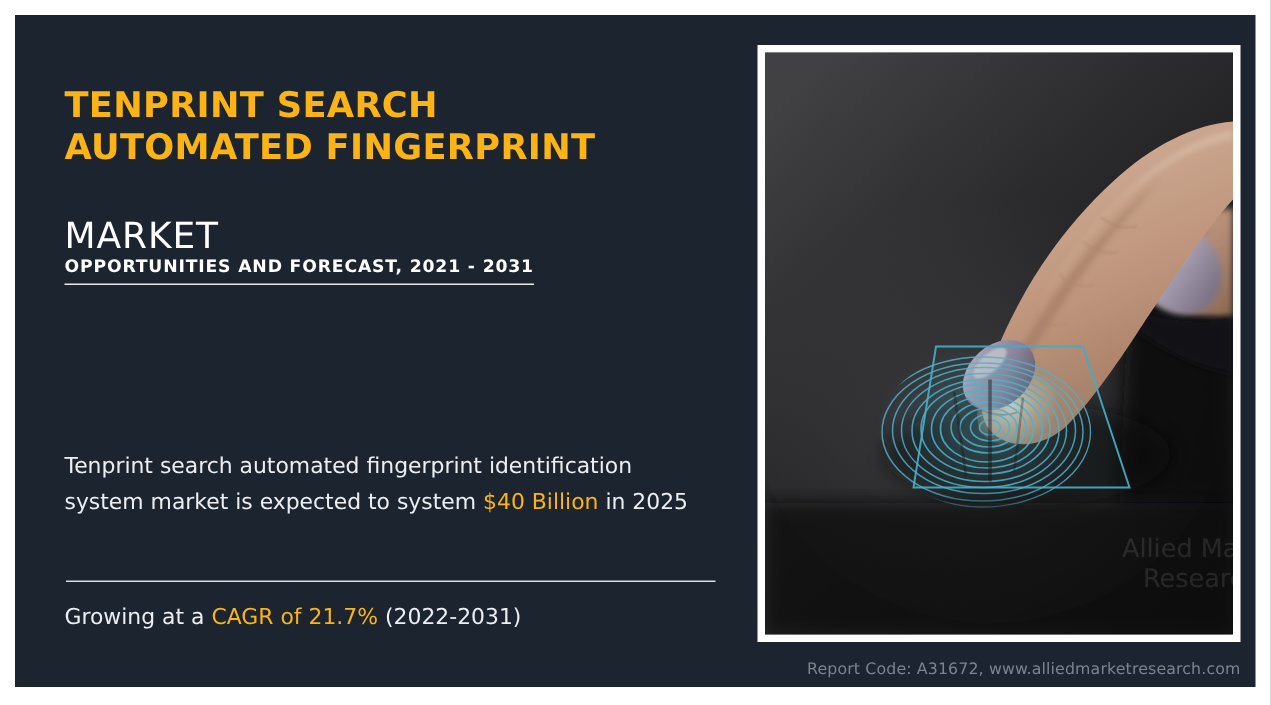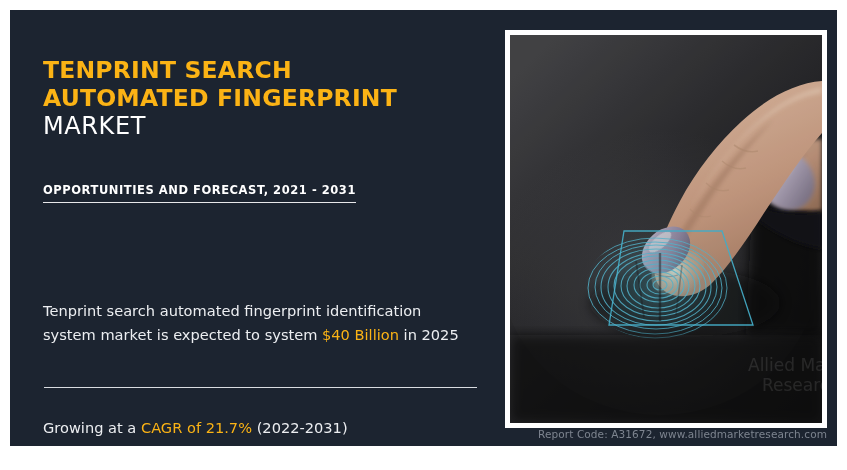--- a/index.html
+++ b/index.html
@@ -6,21 +6,21 @@
   html, body {
     width:847px; height:470px;
     background:#ffffff;
     font-family:"DejaVu Sans", sans-serif;
     overflow:hidden;
   }
   #infographic {
     position:relative;
     width:847px; height:470px;
     background:#ffffff;
-    padding:10px 10px 24px 10px;
+    padding:10px 10px 12px 10px;
   }
   .panel {
     position:relative;
     width:100%; height:100%;
     background:#1c2430;
     overflow:hidden;
   }
 
   
   .left-col {
@@ -37,25 +37,26 @@
     line-height:28px;
     color:#fbb315;
     text-transform:uppercase;
     white-space:nowrap;
   }
   .title-line.plain {
     color:#ffffff;
     font-weight:normal;
     font-size:24px;
     letter-spacing:0.6px;
+    margin-top:31px;
   }
 
   .subtitle-wrap {
     position:absolute;
-    left:0; top:169px;
+    left:0; top:156px;
   }
   .subtitle {
     display:inline-block;
     font-size:11.5px;
     font-weight:bold;
     color:#ffffff;
     letter-spacing:0.55px;
     padding-bottom:5px;
     border-bottom:1.5px solid #e8e8ea;
     white-space:nowrap;
@@ -76,21 +77,21 @@
 
   .divider {
     position:absolute;
     left:1px; top:377px;
     width:433px; height:1px;
     background:#d9dce0;
   }
 
   .cagr-block {
     position:absolute;
-    left:0; top:408px;
+    left:0; top:392px;
   }
   .cagr-text {
     font-size:14.6px;
     color:#eceef1;
     line-height:20px;
     white-space:nowrap;
   }
 
   
   .photo-frame {

